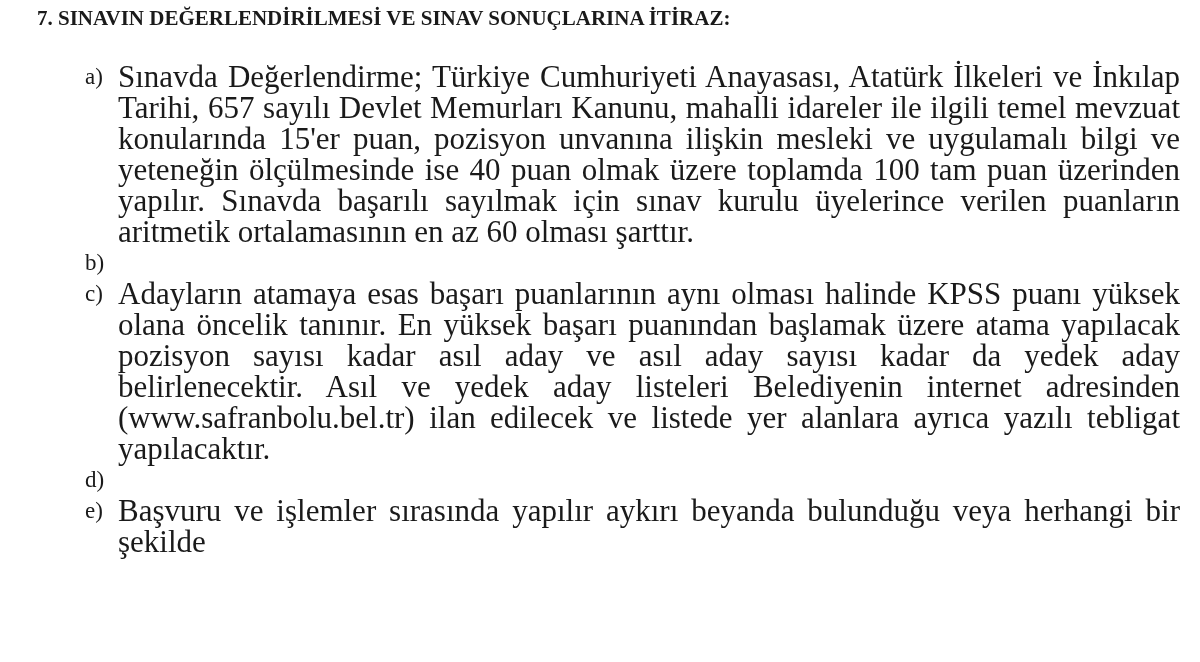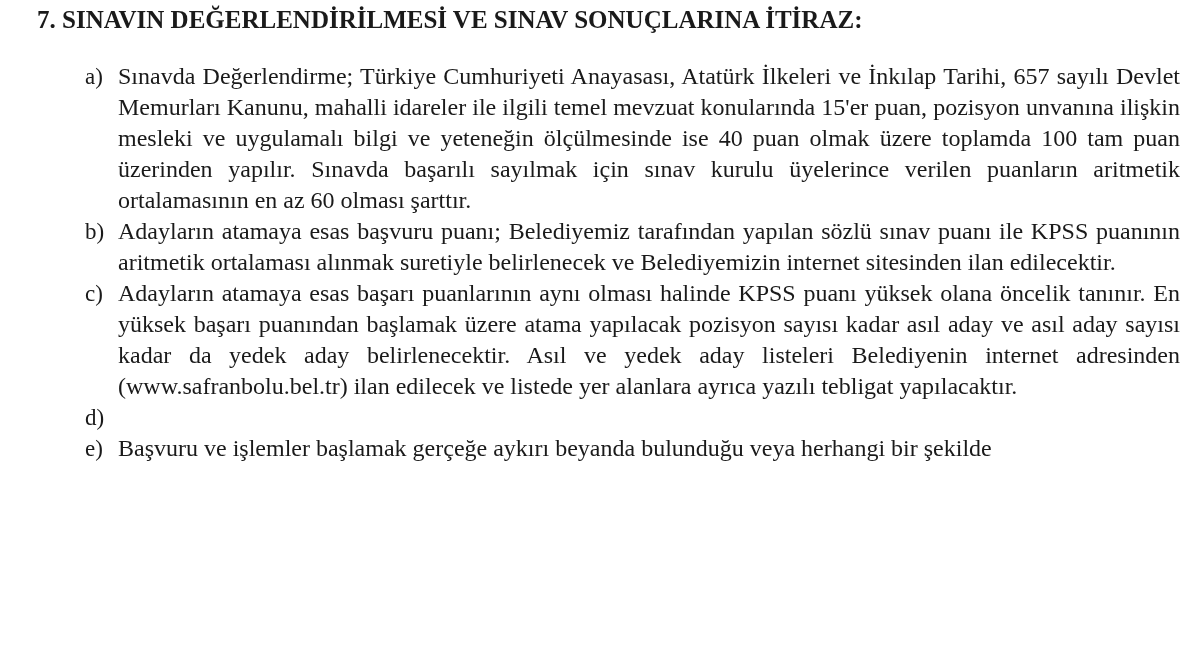--- a/index.html
+++ b/index.html
@@ -13,21 +13,21 @@
     height: 662px;
     background: #ffffff;
     font-family: "Liberation Serif", "DejaVu Serif", serif;
     color: #1a1a1a;
     overflow: hidden;
   }
   .heading {
     position: absolute;
     left: 37px;
     top: 6px;
-    font-size: 25px;
+    font-size: 21px;
     font-weight: 700;
     white-space: nowrap;
   }
   .items {
     position: absolute;
     left: 0;
     top: 61px;
     width: 1200px;
   }
   .item {
@@ -35,51 +35,50 @@
     align-items: flex-start;
   }
   .item-label {
     flex: 0 0 33px;
     margin-left: 85px;
     font-size: 23px;
     line-height: 31px;
   }
   .item-text {
     width: 1062px;
-    font-size: 24px;
+    font-size: 31px;
     line-height: 31px;
     text-align: justify;
   }
 </style>
 </head>
 <body>
 
 <div class="page">
   <div class="heading">7. SINAVIN DEĞERLENDİRİLMESİ VE SINAV SONUÇLARINA İTİRAZ:</div>
 
   <div class="items">
 
     <div class="item">
       <span class="item-label">a)</span>
       <div class="item-text">Sınavda Değerlendirme; Türkiye Cumhuriyeti Anayasası, Atatürk İlkeleri ve İnkılap Tarihi, 657 sayılı Devlet Memurları Kanunu, mahalli idareler ile ilgili temel mevzuat konularında 15'er puan, pozisyon unvanına ilişkin mesleki ve uygulamalı bilgi ve yeteneğin ölçülmesinde ise 40 puan olmak üzere toplamda 100 tam puan üzerinden yapılır. Sınavda başarılı sayılmak için sınav kurulu üyelerince verilen puanların aritmetik ortalamasının en az 60 olması şarttır.</div>
     </div>
 
     <div class="item">
       <span class="item-label">b)</span>
-      <div class="item-text">Adayların atamaya esas başvuru puanı; Belediyemiz tarafından yapılan sözlü sınav puanı ile KPSS puanının aritmetik ortalaması alınmak suretiyle belirlenecek ve Belediyemizin internet sitesinden ilan edilecektir.</div>
     </div>
 
     <div class="item">
       <span class="item-label">c)</span>
       <div class="item-text">Adayların atamaya esas başarı puanlarının aynı olması halinde KPSS puanı yüksek olana öncelik tanınır. En yüksek başarı puanından başlamak üzere atama yapılacak pozisyon sayısı kadar asıl aday ve asıl aday sayısı kadar da yedek aday belirlenecektir. Asıl ve yedek aday listeleri Belediyenin internet adresinden (www.safranbolu.bel.tr) ilan edilecek ve listede yer alanlara ayrıca yazılı tebligat yapılacaktır.</div>
     </div>
 
     <div class="item">
       <span class="item-label">d)</span>
     </div>
 
     <div class="item">
       <span class="item-label">e)</span>
-      <div class="item-text">Başvuru ve işlemler başlamak gerçeğe aykırı beyanda bulunduğu veya herhangi bir şekilde</div>
+      <div class="item-text">Başvuru ve işlemler sırasında yapılır aykırı beyanda bulunduğu veya herhangi bir şekilde</div>
     </div>
 
   </div>
 </div>
 
 </body></html>

